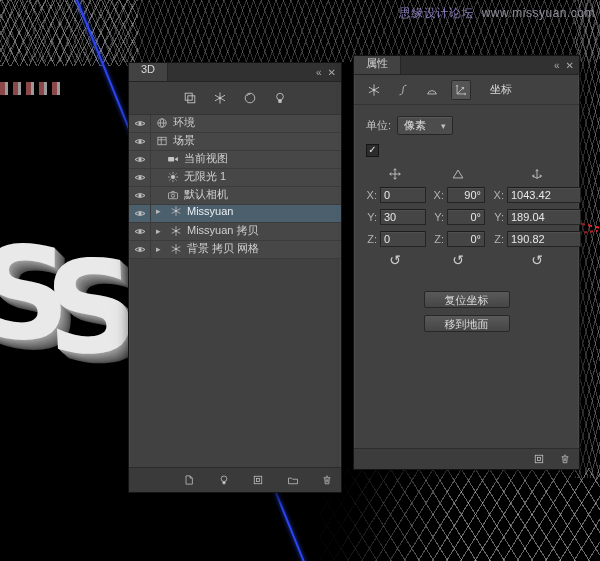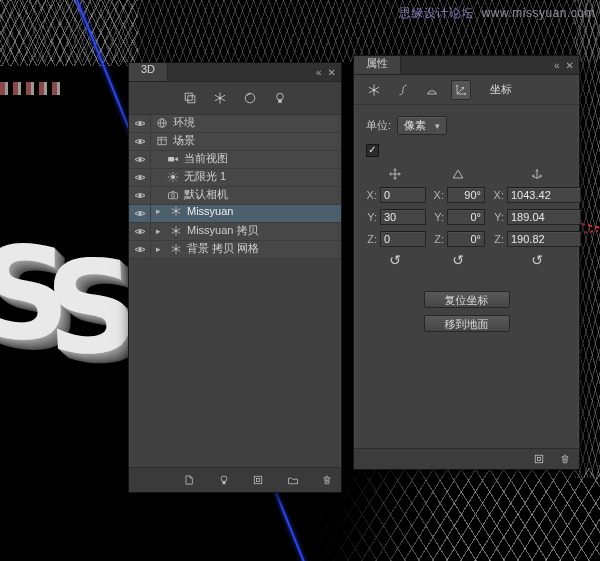--- a/index.html
+++ b/index.html
@@ -86,21 +86,21 @@
     align-items:center;padding-right:8px;}
   
   .tabsrow{height:29px;flex:none;display:flex;align-items:center;gap:9px;
     padding:0 10px;border-bottom:1px solid #343434;}
   .tabbtn{width:20px;height:20px;display:flex;align-items:center;justify-content:center;
     border-radius:2px;}
   .tabbtn.active{background:#555;box-shadow:inset 0 0 0 1px #2a2a2a;}
   .sec-title{margin-left:10px;color:#dadada;}
   .unit-row{margin:11px 0 0 12px;display:flex;align-items:center;gap:6px;color:#c6c6c6;}
   .unit-select{background:#4c4c4c;border:1px solid #262626;border-radius:2px;
-    padding:1px 6px;display:flex;align-items:center;gap:9px;color:#e2e2e2;
+    padding:1px 6px;display:flex;align-items:center;gap:15px;color:#e2e2e2;
     box-shadow:inset 0 1px rgba(255,255,255,.08);}
   .unit-select .arr{font-size:9px;color:#bdbdbd;}
   .check-row{margin:9px 0 0 12px;display:flex;align-items:center;gap:6px;color:#c6c6c6;}
   .checkbox{width:11px;height:11px;background:#2c2c2c;border:1px solid #151515;
     color:#eaeaea;font-size:10px;line-height:10px;text-align:center;flex:none;}
   .cgrid{display:grid;grid-template-columns:62px 56px 94px;column-gap:4px;row-gap:6px;
     margin:10px 2px 0 10px;align-items:center;}
   .cg-center{display:flex;justify-content:center;}
   .cell{display:flex;align-items:center;}
   .axis{width:14px;text-align:right;margin-right:3px;color:#b2b2b2;}

